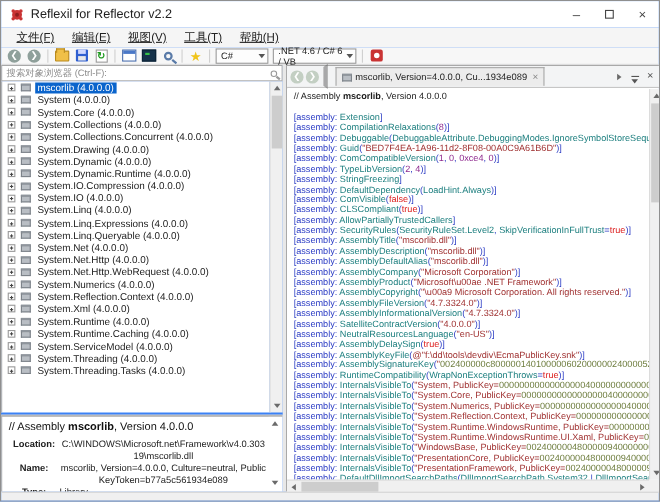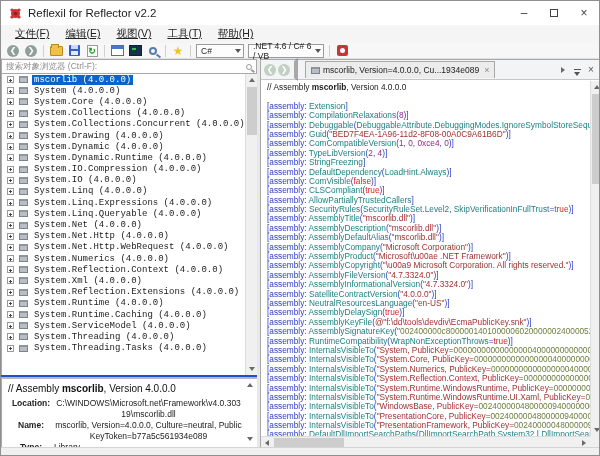--- a/index.html
+++ b/index.html
@@ -1,19 +1,19 @@
 <!DOCTYPE html>
 <html><head>
 <meta charset="utf-8">
 <style>
   * { margin:0; padding:0; box-sizing:border-box; }
   html,body { background:#d8d8d8; }
   body { font-family:"Liberation Sans", sans-serif; }
   #window {
-    position:relative; width:600px; height:456px; background:#1d4ed8;
+    position:relative; width:600px; height:456px; background:#3b82f6;
     border:1px solid #8f8f8f; overflow:hidden;
   }
   
   #titlebar { position:absolute; left:0; top:0; width:100%; height:24px; background:#ffffff; display:flex; align-items:center; }
   #app-icon { width:13px; height:13px; margin:0 6px 0 8px; position:relative; }
   #app-icon svg { display:block; }
   #title-text { font-size:11.5px; color:#222; }
   #win-controls { position:absolute; right:0; top:0; height:24px; display:flex; }
   .win-btn { width:30px; height:24px; display:flex; align-items:center; justify-content:center; color:#444; font-size:12px; }
   .max-glyph { width:8px; height:8px; border:1px solid #444; }
@@ -49,21 +49,21 @@
   #search-box { position:absolute; left:0; top:58px; width:256px; height:15px; background:#fff; border:1px solid #a9a9a9; display:flex; align-items:center; padding:0 4px; }
   #search-box .ph { font-size:8.5px; color:#8c8c8c; }
   #search-box .mag { margin-left:auto; width:6px; height:6px; border:1.5px solid #9a9a9a; border-radius:50%; position:relative; }
   #search-box .mag::after { content:""; position:absolute; left:4px; top:5px; width:4px; height:1.5px; background:#9a9a9a; transform:rotate(40deg); }
   #tree { position:absolute; left:0; top:73px; width:244px; height:301px; background:#fff; overflow:hidden; border-left:1px solid #a9a9a9; }
   .tree-row { height:11.2px; display:flex; align-items:center; font-size:9px; color:#1c1c1c; white-space:nowrap; }
   .expander { width:7px; height:7px; border:1px solid #999; margin:0 5px 0 5px; position:relative; background:#fff; flex:none; }
   .expander::before { content:""; position:absolute; left:1px; top:2.5px; width:3px; height:1px; background:#444; }
   .expander::after { content:""; position:absolute; left:2px; top:1.5px; width:1px; height:3px; background:#444; }
   .asm-icon { width:9px; height:7px; background:#b9bec4; border:1px solid #7d838a; border-top:2px solid #8f959c; margin-right:4px; flex:none; }
-  .tree-label { padding:0 2px;font-family:Liberation Mono, monospace; }
+  .tree-label { padding:0 2px; }
   .tree-row.selected .tree-label { background:#0a64cc; color:#fff; }
   .vscroll { position:absolute; width:12px; background:#f0f0f0; }
   #tree-scroll { left:244px; top:73px; height:301px; border-left:1px solid #dcdcdc; }
   .sb-arrow { position:absolute; left:0; width:12px; height:12px; display:flex; align-items:center; justify-content:center; }
   .tri-up { width:0; height:0; border-left:3.5px solid transparent; border-right:3.5px solid transparent; border-bottom:4.5px solid #6a6a6a; }
   .tri-down { width:0; height:0; border-left:3.5px solid transparent; border-right:3.5px solid transparent; border-top:4.5px solid #6a6a6a; }
   .tri-left { width:0; height:0; border-top:3.5px solid transparent; border-bottom:3.5px solid transparent; border-right:4.5px solid #6a6a6a; }
   .tri-right { width:0; height:0; border-top:3.5px solid transparent; border-bottom:3.5px solid transparent; border-left:4.5px solid #6a6a6a; }
   .sb-thumb { position:absolute; left:1px; width:10px; background:#cdcdcd; }
   
@@ -276,25 +276,20 @@
       </div>
       <div class="tree-row">
         <span class="expander"></span>
         <span class="asm-icon"></span>
         <span class="tree-label">System.Reflection.Context (4.0.0.0)</span>
       </div>
       <div class="tree-row">
         <span class="expander"></span>
         <span class="asm-icon"></span>
         <span class="tree-label">System.Xml (4.0.0.0)</span>
-      </div>
-      <div class="tree-row">
-        <span class="expander"></span>
-        <span class="asm-icon"></span>
-        <span class="tree-label">System.Reflection.Extensions (4.0.0.0)</span>
       </div>
       <div class="tree-row">
         <span class="expander"></span>
         <span class="asm-icon"></span>
         <span class="tree-label">System.Runtime (4.0.0.0)</span>
       </div>
       <div class="tree-row">
         <span class="expander"></span>
         <span class="asm-icon"></span>
         <span class="tree-label">System.Runtime.Caching (4.0.0.0)</span>

